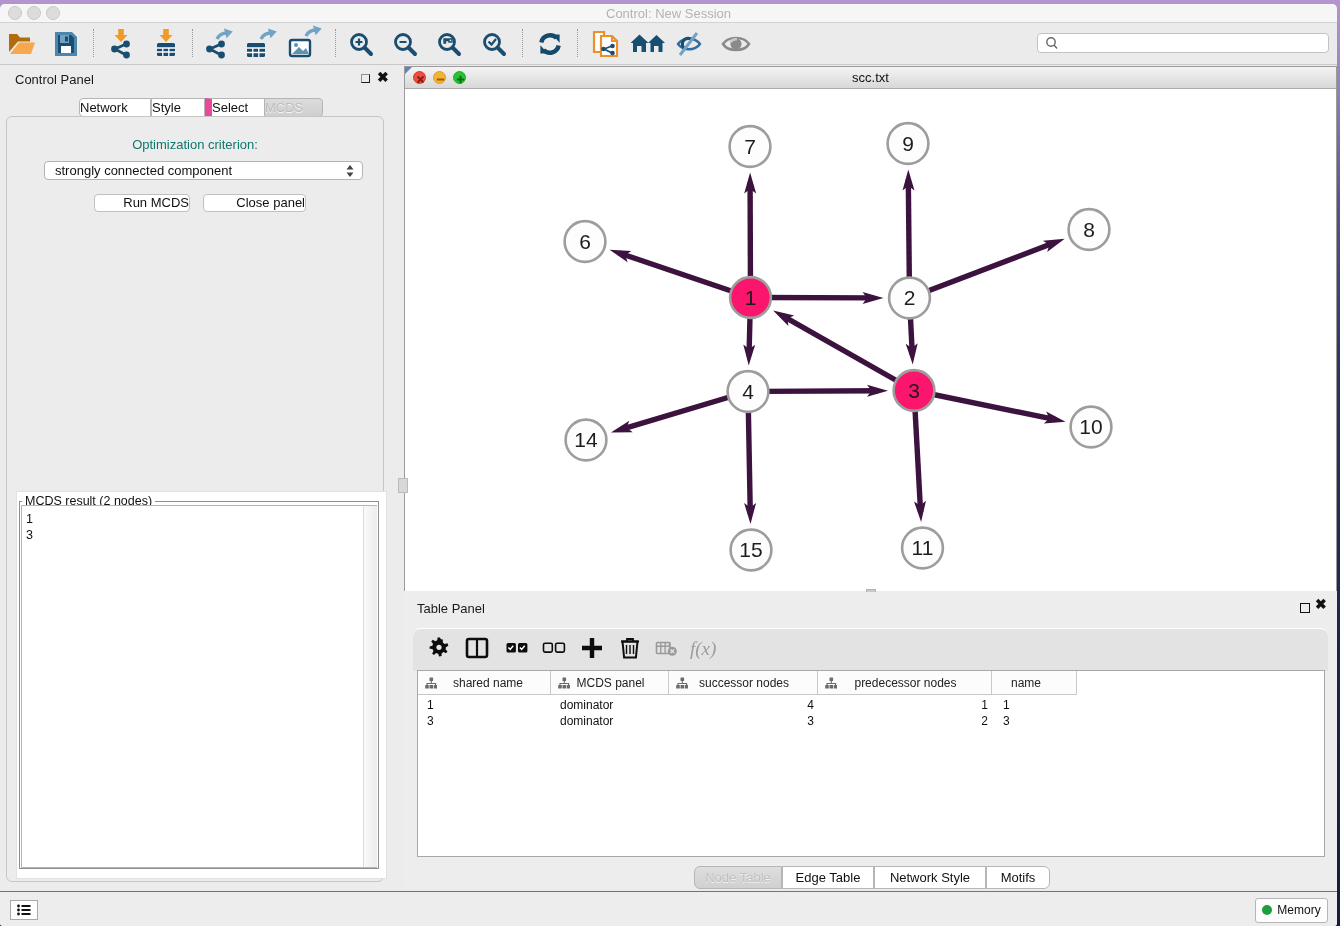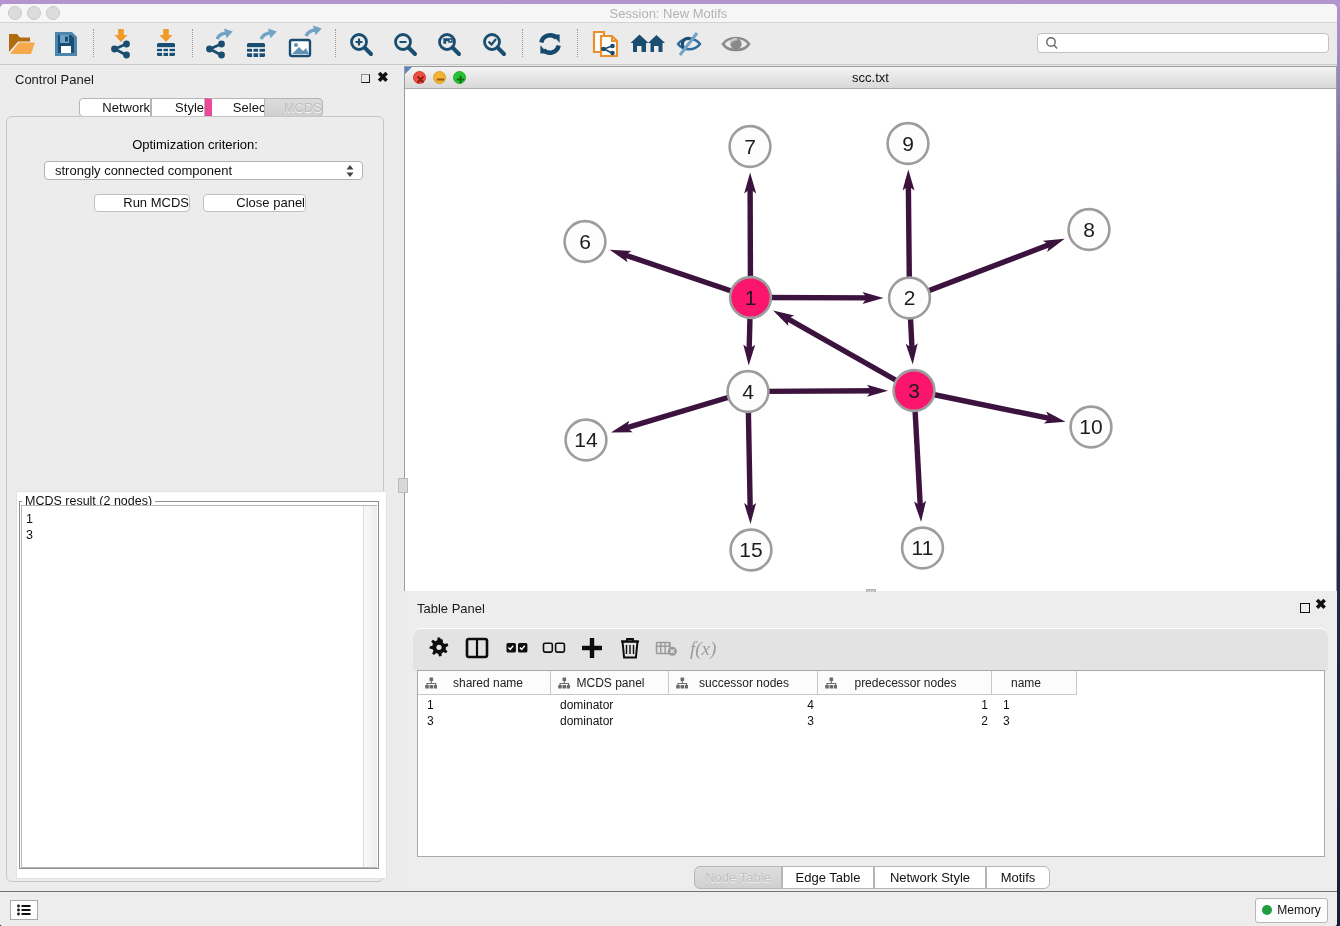--- a/index.html
+++ b/index.html
@@ -17,21 +17,21 @@
  background:#ebebeb;border-bottom:1px solid #c9c9c9}
 .sep{position:absolute;top:6px;height:28px;width:0;
  border-left:1px dotted #9a9a9a}
 #searchbox{position:absolute;left:1037px;top:10px;width:290px;height:18px;
  background:#fff;border:1px solid #c2c2c2;border-radius:4px}
 
 #cpanel{position:absolute;left:0;top:61px;width:390px;height:826px;background:#ececec}
 .pnl-title{font-size:13px;color:#1a1a1a}
 .tabrow .tab{position:absolute;top:0;height:17px;background:#fff;
  border:1px solid #b5b5b5;border-left:none;font-size:13px;color:#111;
- text-align:right;line-height:17px}
+ text-align:left;line-height:17px}
 .btn{position:absolute;background:#fff;border:1px solid #c0c0c0;border-radius:4px;
  font-size:13px;color:#111;text-align:right}
 
 #netframe{position:absolute;left:404px;top:62px;width:931px;height:524px;
  border:1px solid #9b9b9b;border-bottom:none;background:#fff}
 #nettitle{position:absolute;left:0;top:0;width:100%;height:21px;
  background:linear-gradient(180deg,#f4f4f4,#d8d8d8);border-bottom:1px solid #ababab}
 .mac{position:absolute;top:4px;width:13px;height:13px;border-radius:50%;
  box-sizing:border-box}
 
@@ -49,21 +49,21 @@
  border-left:none;font-size:13px;color:#111;text-align:center;line-height:21px}
 #statusbar{position:absolute;left:0;top:887px;width:1337px;height:35px;
  background:#ededed;border-top:1px solid #737373}
 </style></head>
 <body>
 <div id="win">
  <div id="titlebar">
   <div class="tl" style="left:8px"></div>
   <div class="tl" style="left:27px"></div>
   <div class="tl" style="left:46px"></div>
-  <div id="wtitle">Session: New Motifs</div>
+  <div id="wtitle">Control: New Session</div>
  </div>
  <div id="toolbar">
       <svg width="1337" height="44" style="position:absolute;left:0;top:-3px">
 <g fill="none">
 
 <g transform="translate(22,23)">
  <path d="M-13,9 L-13,-9 L-5,-9 L-2,-5.5 L8,-5.5 L8,-1.5 L-4,-1.5 L-13,9 Z" fill="#b16c0e"></path>
  <path d="M-12,11 L-3,-0.5 L13,-0.5 L9,11 Z" fill="#f7a84c"></path>
 </g>
 
@@ -201,21 +201,21 @@
  <div class="pnl-title" style="position:absolute;left:15px;top:7px">Control Panel</div>
  <div style="position:absolute;left:361px;top:9px;width:9px;height:9px;border-top:1.5px solid #909090;border-left:1.5px solid #909090;border-right:1.5px solid #1a1a1a;border-bottom:1.5px solid #1a1a1a;box-sizing:border-box"></div>
  <div style="position:absolute;left:377px;top:4px;font-size:14px;font-weight:bold;color:#111">✖</div>
  <div class="tabrow">
   <div class="tab" style="left:79px;width:70px;border-left:1px solid #b5b5b5;border-radius:4px 0 0 4px;top:33px">Network</div>
   <div class="tab" style="left:151px;width:52px;border-left:1px solid #b5b5b5;top:33px">Style</div>
   <div class="tab" style="left:205px;width:57px;border-left:7px solid #ec4899;top:33px">Select</div>
   <div class="tab" style="left:264px;width:57px;border-left:1px solid #b5b5b5;top:33px;background:linear-gradient(180deg,#dcdcdc,#cfcfcf);color:#bdbdbd;text-shadow:0 1px 0 #f5f5f5;border-radius:0 4px 4px 0">MCDS</div>
  </div>
  <div style="position:absolute;left:6px;top:51px;width:376px;height:764px;border:1px solid #c6c6c6;border-radius:6px"></div>
- <div style="position:absolute;left:0;top:72px;width:390px;text-align:center;font-size:13px;color:#000000">Optimization criterion:</div>
+ <div style="position:absolute;left:0;top:72px;width:390px;text-align:center;font-size:13px;color:#0f766e">Optimization criterion:</div>
  <div style="position:absolute;left:44px;top:96px;width:307px;height:17px;background:#fff;border:1px solid #b3b3b3;border-radius:4px;font-size:13px;color:#111;line-height:17px;padding-left:10px;box-sizing:content-box">strongly connected component
    <svg width="10" height="14" style="position:absolute;right:7px;top:2px">
           <path d="M5,1 L8.5,5.5 L1.5,5.5 Z M5,13 L1.5,8.5 L8.5,8.5 Z" fill="#444"></path>
         </svg>
  </div>
  <div class="btn" style="left:94px;top:129px;width:94px;height:16px;line-height:16px">Run MCDS</div>
  <div class="btn" style="left:203px;top:129px;width:101px;height:16px;line-height:16px">Close panel</div>
  <div style="position:absolute;left:16px;top:426px;width:369px;height:386px;background:#fff;border:1px solid #e2e2e2"></div>
  <div style="position:absolute;left:19px;top:436px;width:358px;height:366px;border:1px solid #8f8f8f"></div>
  <div style="position:absolute;left:22px;top:429px;background:#fff;font-size:12.5px;color:#111;padding:0 3px">MCDS result (2 nodes)</div>

